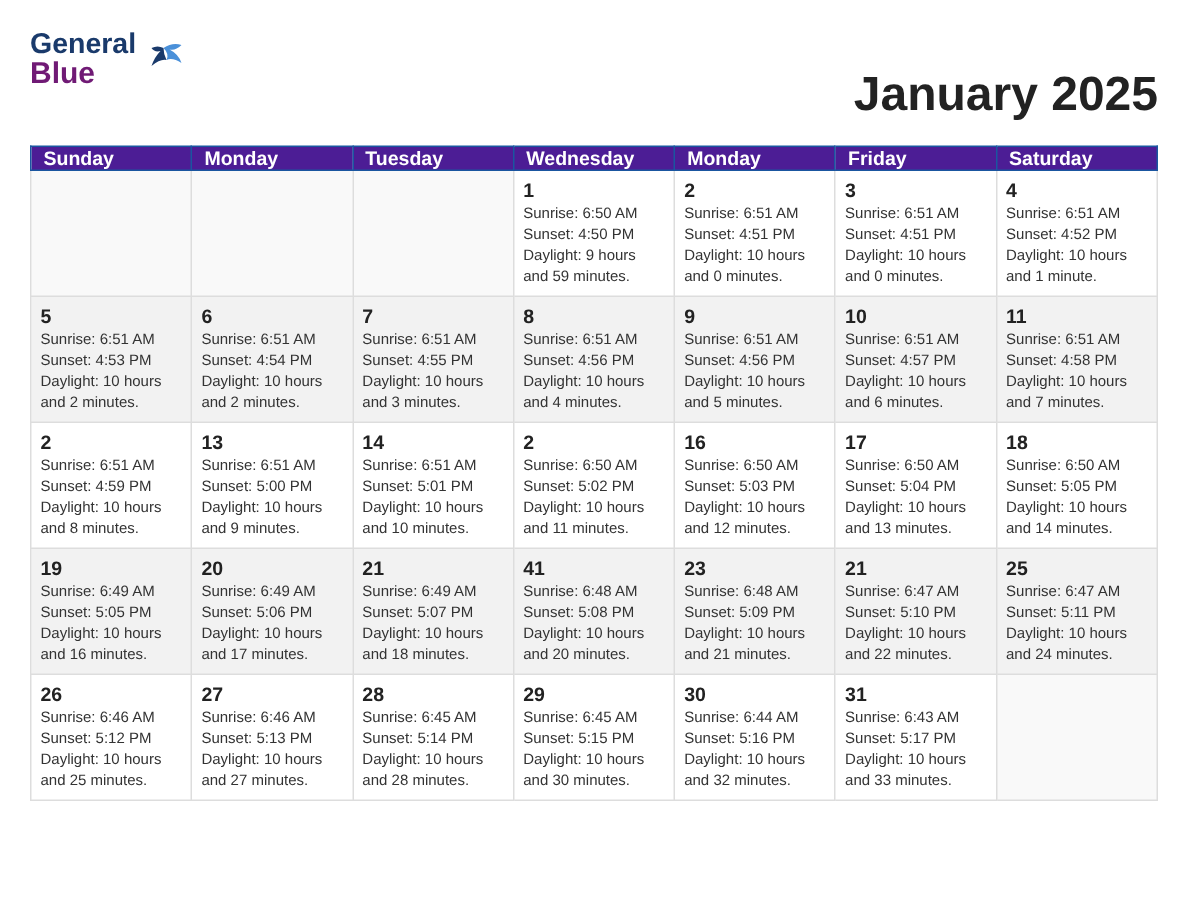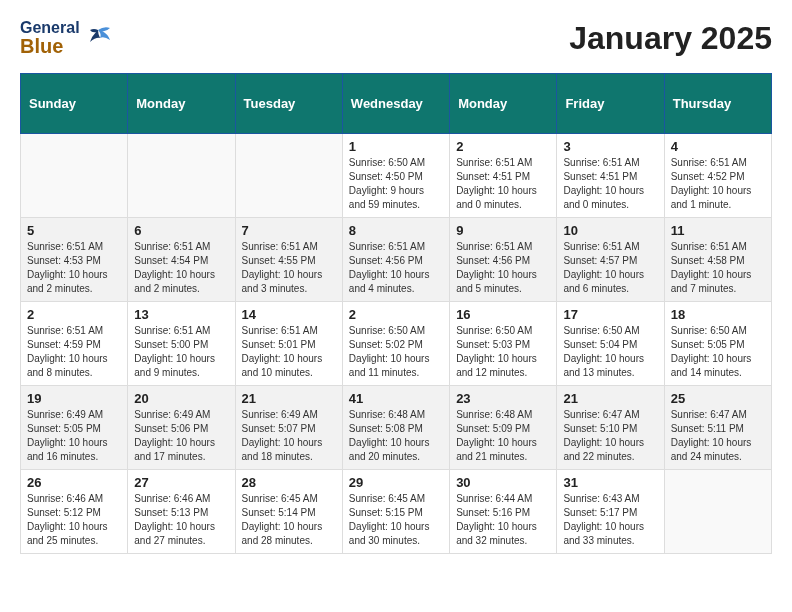--- a/index.html
+++ b/index.html
@@ -16,42 +16,43 @@
       align-items: flex-start;
       margin-bottom: 16px;
     }
     .logo {
       display: flex;
       flex-direction: column;
       align-items: flex-start;
     }
     .title-block {
       text-align: right;
+      margin-top: 24px;
     }
     .title-block h1 {
       font-size: 32px;
       font-weight: bold;
       color: #222;
     }
     .title-block h2 {
       font-size: 15px;
       font-weight: normal;
       color: #444;
     }
     .calendar {
       width: 100%;
       border-collapse: collapse;
       border: 1px solid #ccc;
     }
     .calendar th {
-      background: #0f766e;
+      background: #4c1d95;
       color: #fff;
       font-size: 13px;
       font-weight: bold;
-      padding: 22px 8px;
+      padding: 0 8px;
       text-align: left;
       border: 1px solid #1a56a0;
     }
     .calendar td {
       vertical-align: top;
       border: 1px solid #ddd;
       padding: 5px 6px;
       width: 107px;
       min-height: 80px;
       background: #fff;
@@ -76,22 +77,22 @@
       background: #f2f2f2;
     }
   </style>
 </head>
 <body>
 
 <div class="header">
   <div class="logo">
     <div style="display:flex;align-items:center;gap:4px;">
       <div style="display:flex;flex-direction:column;line-height:1;">
-        <span style="font-size:16px;font-weight:bold;color:#1a3a6b;">General</span>
-        <span style="font-size:20px;font-weight:bold;color:#a16207;">Blue</span>
+        <span style="font-size:19px;font-weight:bold;color:#1a3a6b;">General</span>
+        <span style="font-size:20px;font-weight:bold;color:#701a75;">Blue</span>
       </div>
       <svg width="28" height="24" viewBox="0 0 28 24">
         <path d="M14 4 Q20 0 26 2 Q22 6 18 5 Q24 8 26 14 Q20 10 16 12 Q18 8 14 4Z" fill="#4a90d9"></path>
         <path d="M14 4 Q10 2 6 4 Q8 7 12 6 Q8 10 6 16 Q12 11 16 12 Q14 8 14 4Z" fill="#1a3a6b"></path>
       </svg>
     </div>
   </div>
   <div class="title-block">
     <h1>January 2025</h1>
   </div>
@@ -99,21 +100,21 @@
 
 <table class="calendar">
   <thead>
     <tr>
     <th>Sunday</th>
         <th>Monday</th>
         <th>Tuesday</th>
         <th>Wednesday</th>
         <th>Monday</th>
         <th>Friday</th>
-        <th>Thursday</th>
+        <th>Saturday</th>
       </tr>
   </thead>
   <tbody id="calendar-body">
   <tr>
         <td class="empty"></td>
         <td class="empty"></td>
         <td class="empty"></td>
         <td>
           <div class="day-num">1</div>
           <div class="day-info" style="white-space: pre-line;">Sunrise: 6:50 AM

